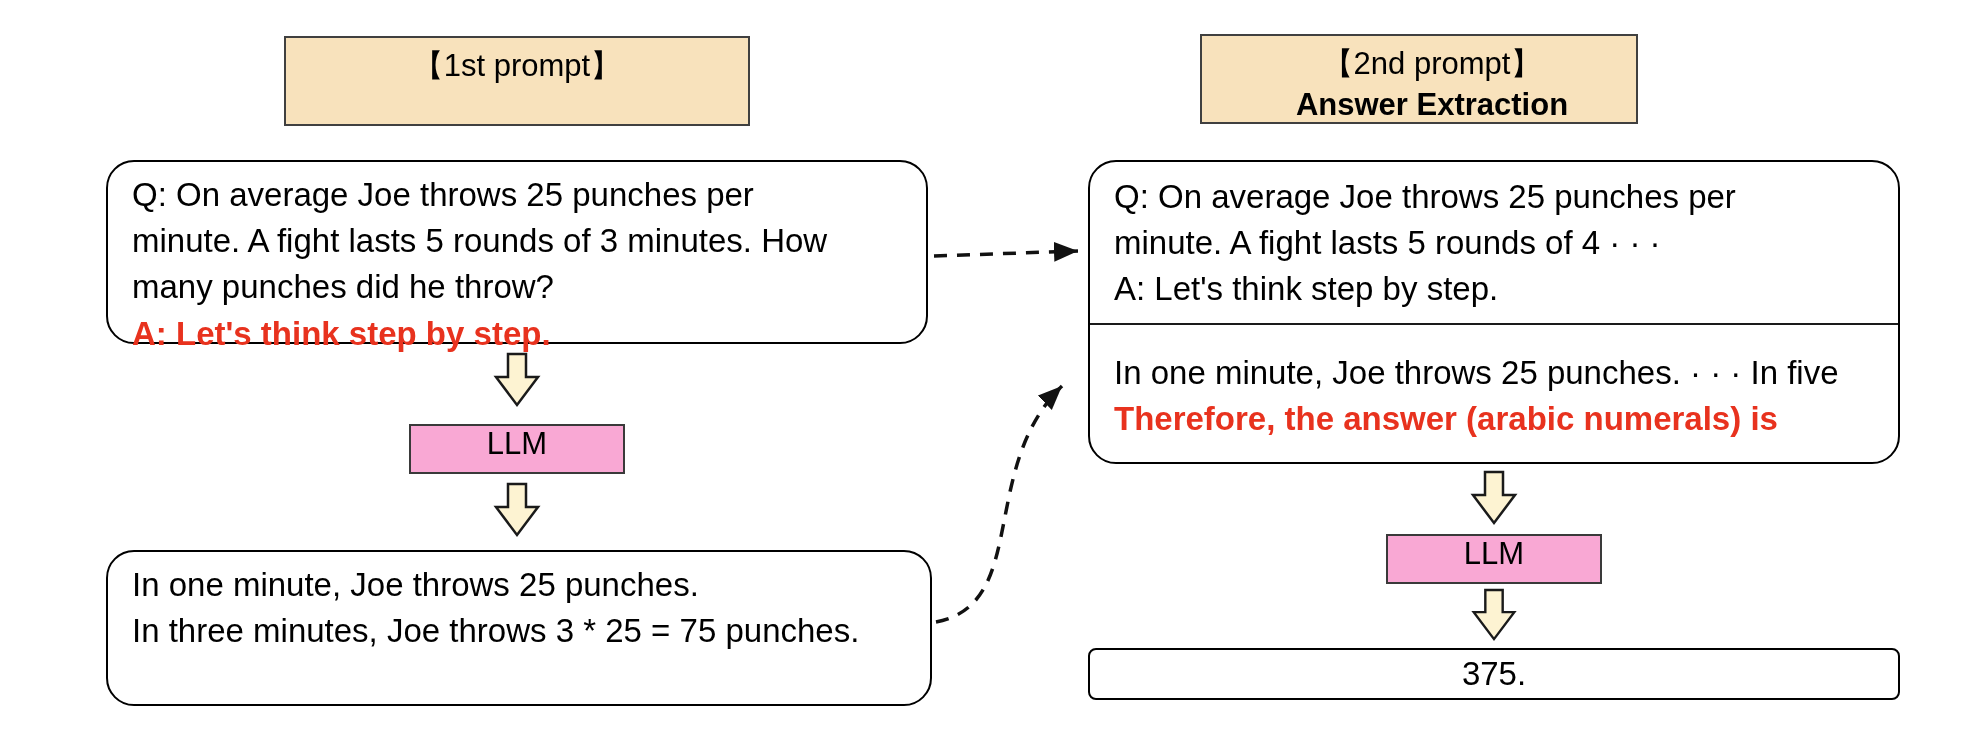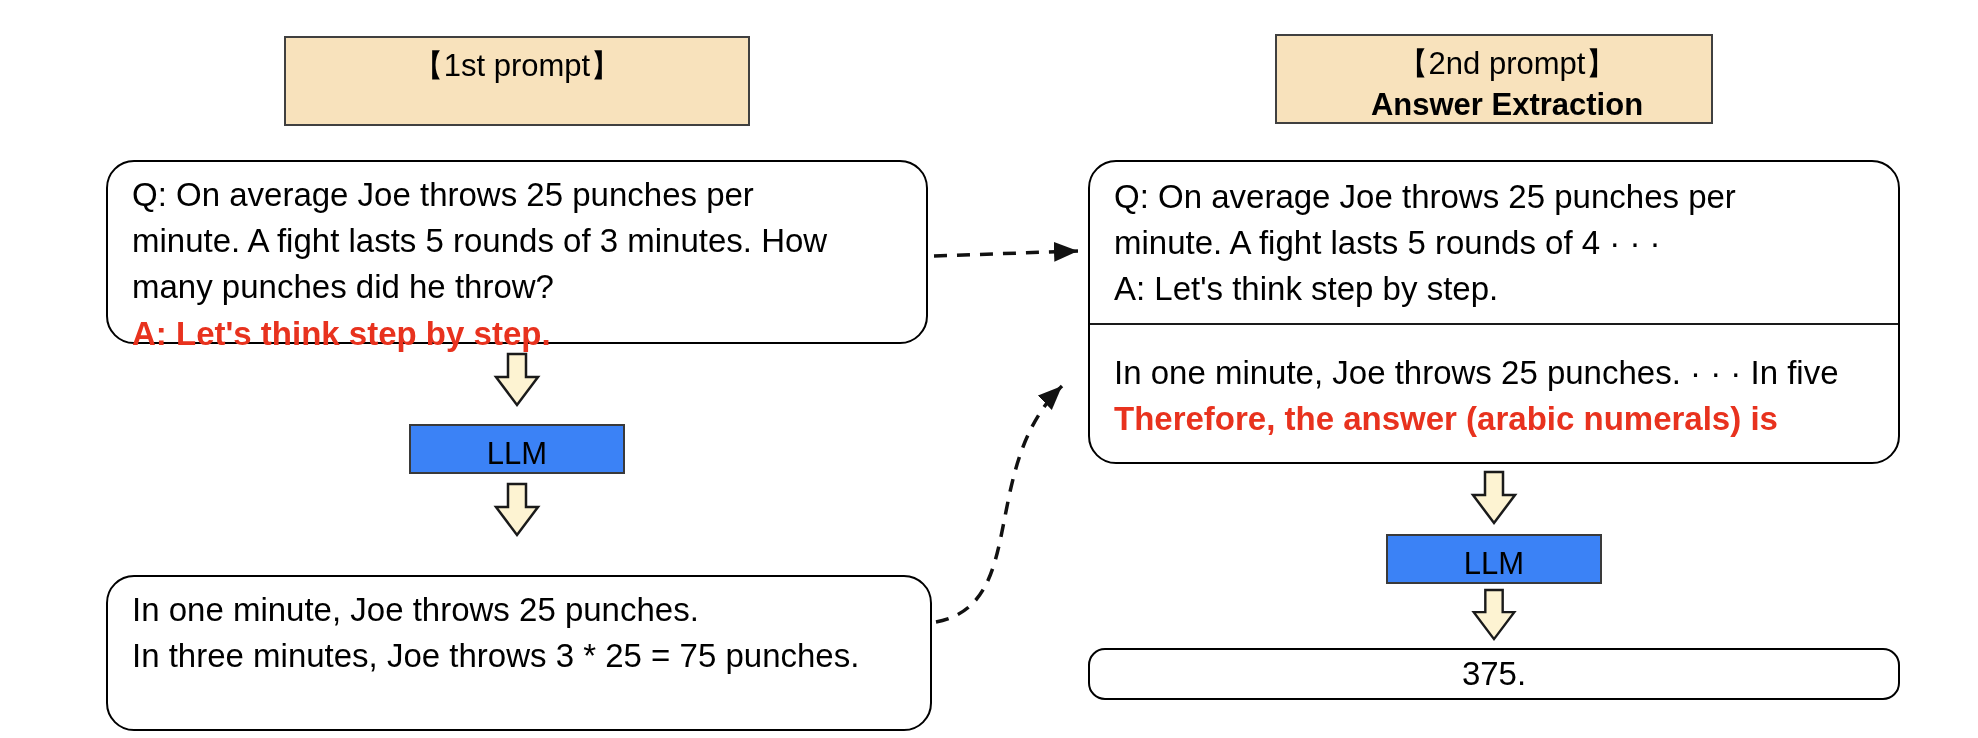--- a/index.html
+++ b/index.html
@@ -14,35 +14,35 @@
   }
   .hdr .bold-line { font-weight:bold; }
   .bubble {
     position:absolute; background:#ffffff; border:2px solid #000;
     border-radius:28px; box-sizing:border-box; font-size:33px; line-height:1.4;
     padding:10px 24px;
   }
   .line { white-space:nowrap; }
   .red { color:#e8321e; font-weight:bold; }
   .llm {
-    position:absolute; background:#3b82f6; border:2px solid #3a3a3a;
+    position:absolute; background:#f9a8d4; border:2px solid #3a3a3a;
     box-sizing:border-box; font-size:31px;
-    display:flex; align-items:flex-end; justify-content:center;
+    display:flex; align-items:flex-start; justify-content:center;
   }
   .blockarrow { position:absolute; }
   .overlay { position:absolute; left:0; top:0; width:1978px; height:738px; pointer-events:none; }
   .dash { fill:none; stroke:#111; stroke-width:3.5; stroke-dasharray:13 10; }
   
   .prompt-box { padding:0; overflow:hidden; display:flex; flex-direction:column; }
   .sec { padding:10px 24px; box-sizing:border-box; }
   .sec-top { border-bottom:2px solid #1a1a1a; padding-top:12px; }
   .sec-bottom { flex:1; padding-top:25px; }
   .answer-box {
     display:flex; align-items:center; justify-content:center;
-    border-radius:17px; padding:0;
+    border-radius:8px; padding:0;
   }
 </style>
 </head>
 <body>
 
 <div class="canvas">
 
   <svg class="overlay" viewBox="0 0 1978 738">
     <defs>
       <marker id="ah" markerUnits="userSpaceOnUse" markerWidth="28" markerHeight="24" refX="24" refY="11" orient="auto">
@@ -69,26 +69,26 @@
   </svg>
 
   <div class="llm" style="left:409px; top:424px; width:216px; height:50px;">
     <span>LLM</span>
   </div>
 
   <svg class="blockarrow" style="left:488px; top:482px;" width="58" height="56" viewBox="0 0 58 56">
     <polygon points="20,2 38,2 38,25 50,25 29,53 8,25 20,25" fill="#fdf3d2" stroke="#1a1a1a" stroke-width="2.5" stroke-linejoin="miter"></polygon>
   </svg>
 
-  <div class="bubble" style="left:106px; top:575px; width:826px; height:156px; ">
+  <div class="bubble" style="left:106px; top:550px; width:826px; height:156px; ">
     <div class="line">In one minute, Joe throws 25 punches.</div>
     <div class="line">In three minutes, Joe throws 3 * 25 = 75 punches.</div>
   </div>
 
-  <div class="hdr" style="left:1275px; top:34px; width:438px; height:90px;padding-left:26px;">
+  <div class="hdr" style="left:1200px; top:34px; width:438px; height:90px;padding-left:26px;">
     <div class="line">【2nd prompt】</div>
     <div class="line bold-line">Answer Extraction</div>
   </div>
 
   <div class="bubble prompt-box" style="left:1088px; top:160px; width:812px; height:304px;">
     <div class="sec sec-top">
       <div class="line">Q: On average Joe throws 25 punches per</div>
       <div class="line">minute.  A fight lasts 5 rounds of 4 · · ·</div>
       <div class="line">A: Let's think step by step.</div>
     </div>

